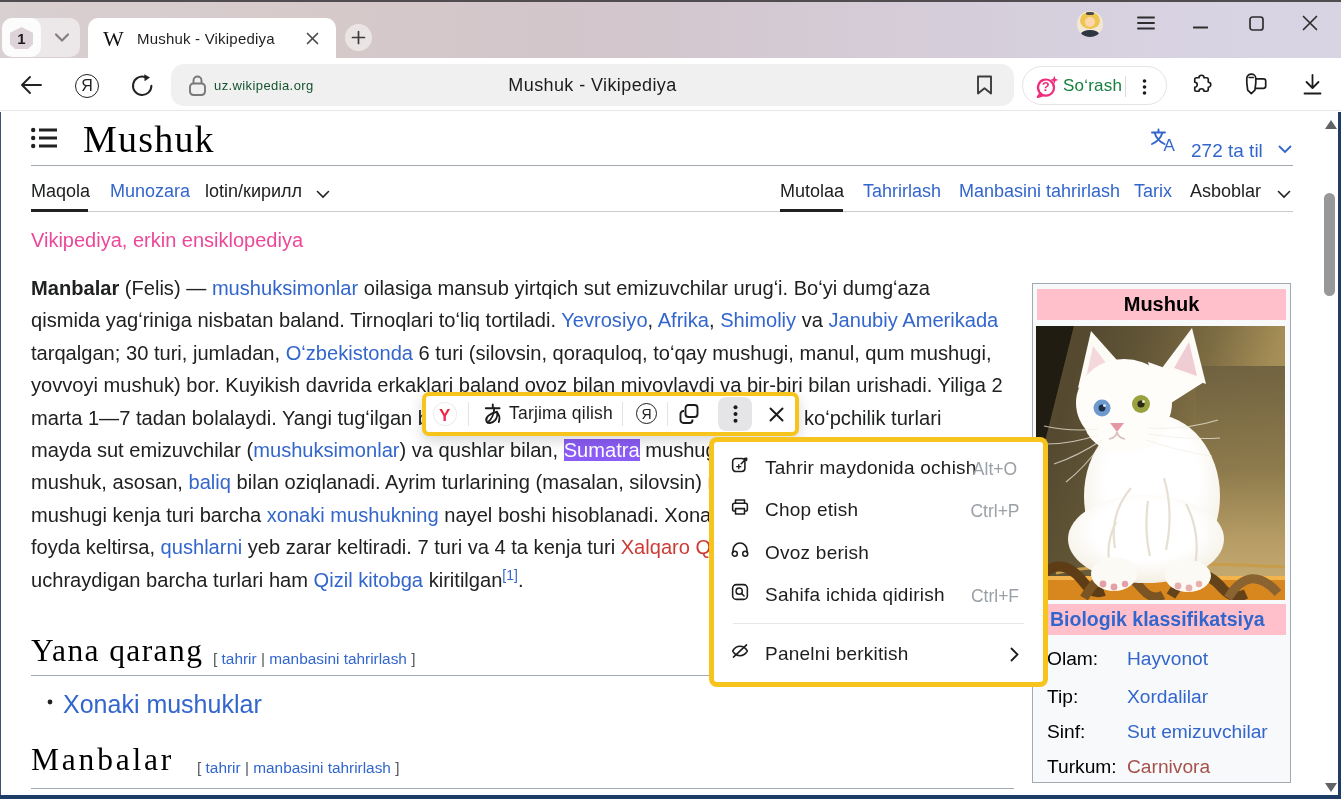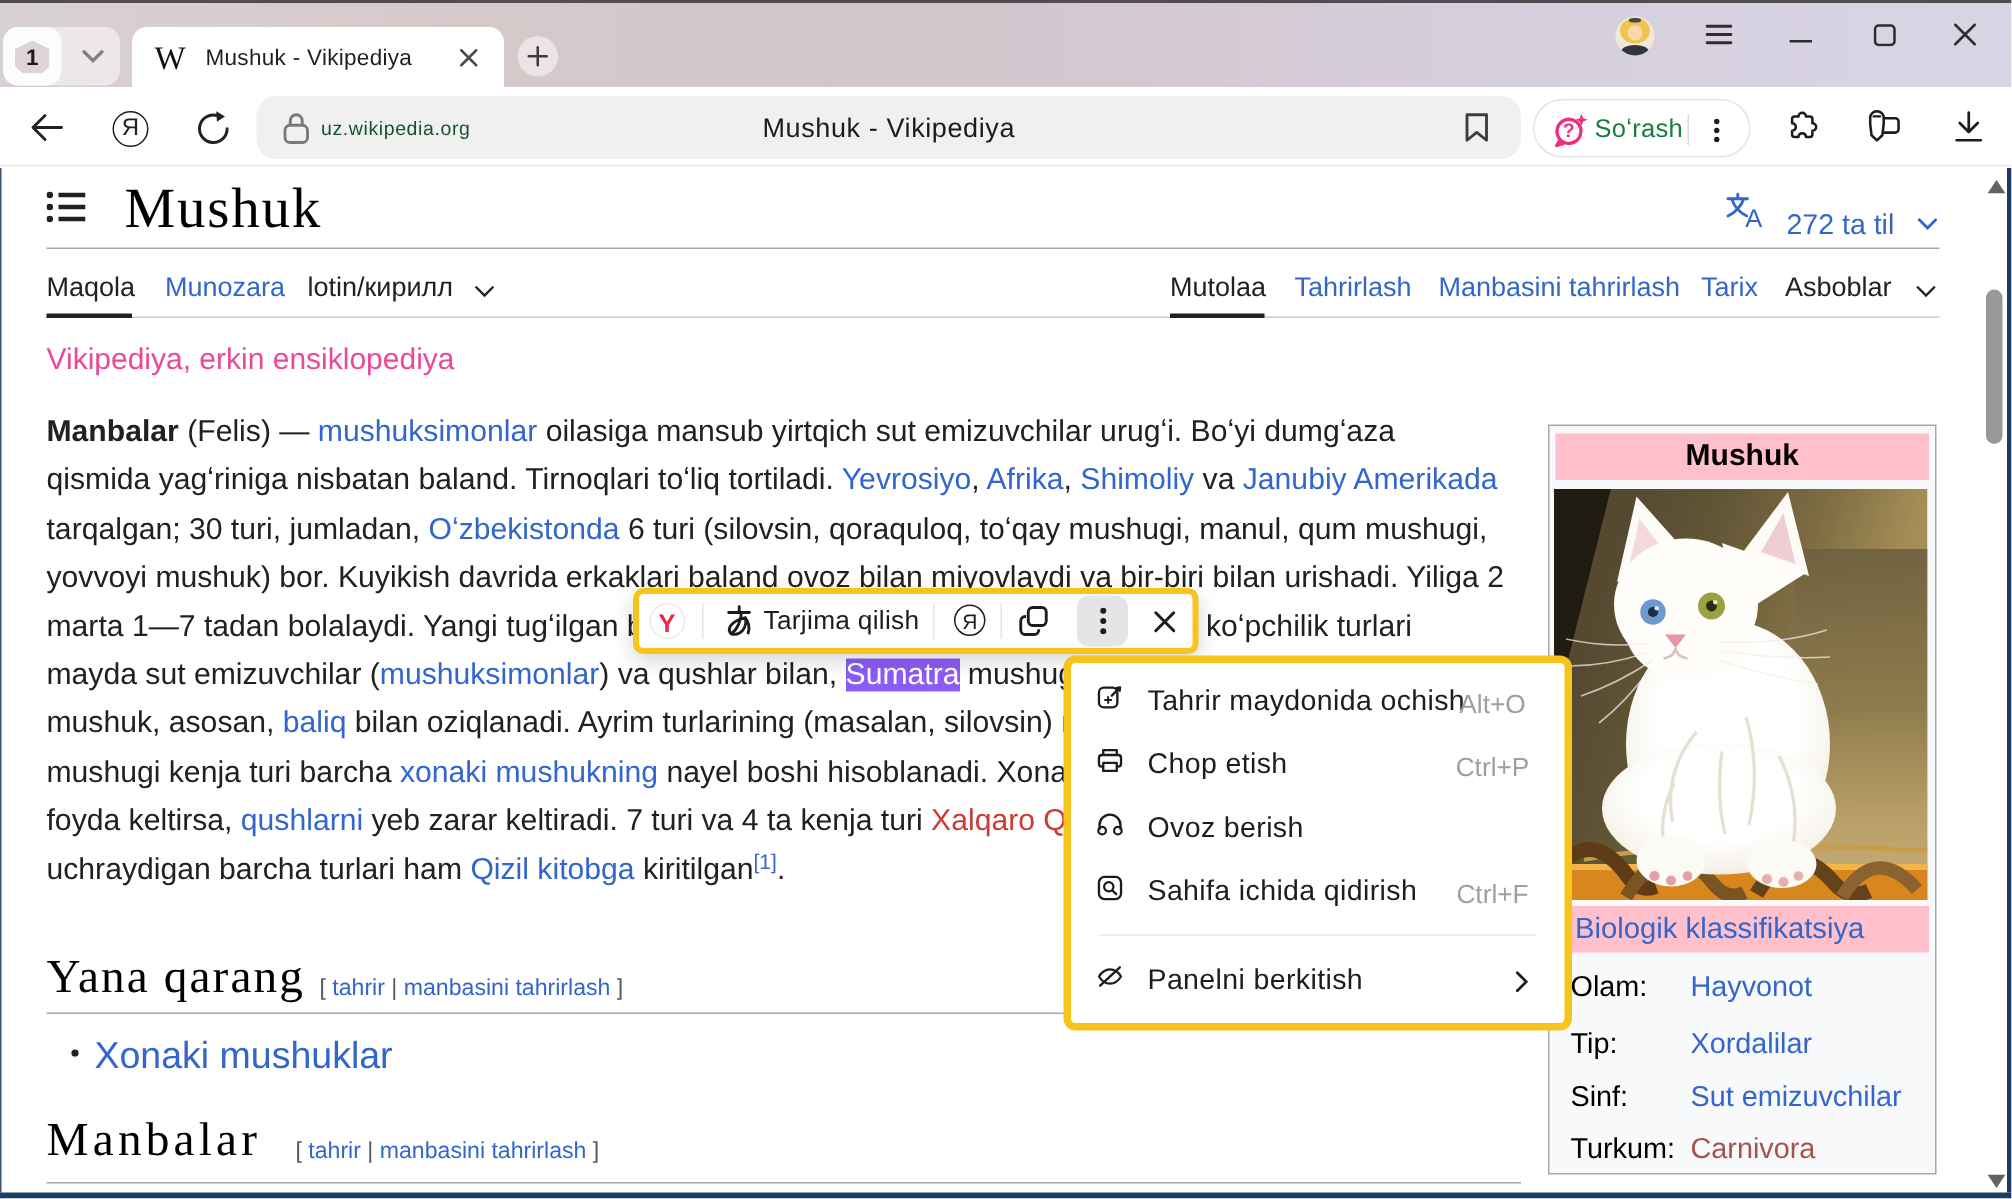--- a/index.html
+++ b/index.html
@@ -264,21 +264,21 @@
         <ellipse cx="78" cy="248" rx="23" ry="17" fill="#fcfaf4"></ellipse>
         <ellipse cx="152" cy="250" rx="23" ry="16" fill="#fcfaf4"></ellipse>
         <circle cx="67" cy="258" r="3.4" fill="#e3a0a8"></circle>
           <circle cx="78" cy="261" r="3.4" fill="#e3a0a8"></circle>
           <circle cx="89" cy="258" r="3.2" fill="#e3a0a8"></circle>
         <circle cx="142" cy="260" r="3.4" fill="#e8b0ac"></circle>
           <circle cx="153" cy="262" r="3.4" fill="#e8b0ac"></circle>
           <circle cx="163" cy="258" r="3.2" fill="#e8b0ac"></circle>
       </svg>
     </div>
-    <div class="ab pinkbar" style="left:4px;top:320px;width:249px;height:31px;display:flex;align-items:center;font-size:19.5px;font-weight:400;color:#3366cc;padding-left:13px">Biologik klassifikatsiya</div>
+    <div class="ab pinkbar" style="left:4px;top:320px;width:249px;height:31px;display:flex;align-items:center;font-size:19.5px;font-weight:700;color:#3366cc;padding-left:13px">Biologik klassifikatsiya</div>
     <div class="ab" style="left:14px;top:364px">Olam:</div>
       <div class="ab bluelink" style="left:94px;top:364px">Hayvonot</div>
     <div class="ab" style="left:14px;top:402px">Tip:</div>
       <div class="ab bluelink" style="left:94px;top:402px">Xordalilar</div>
     <div class="ab" style="left:14px;top:437px">Sinf:</div>
       <div class="ab bluelink" style="left:94px;top:437px">Sut emizuvchilar</div>
     <div class="ab" style="left:14px;top:472px">Turkum:</div>
       <div class="ab" style="left:94px;top:472px;color:#a5524c">Carnivora</div>
   </div>
 

